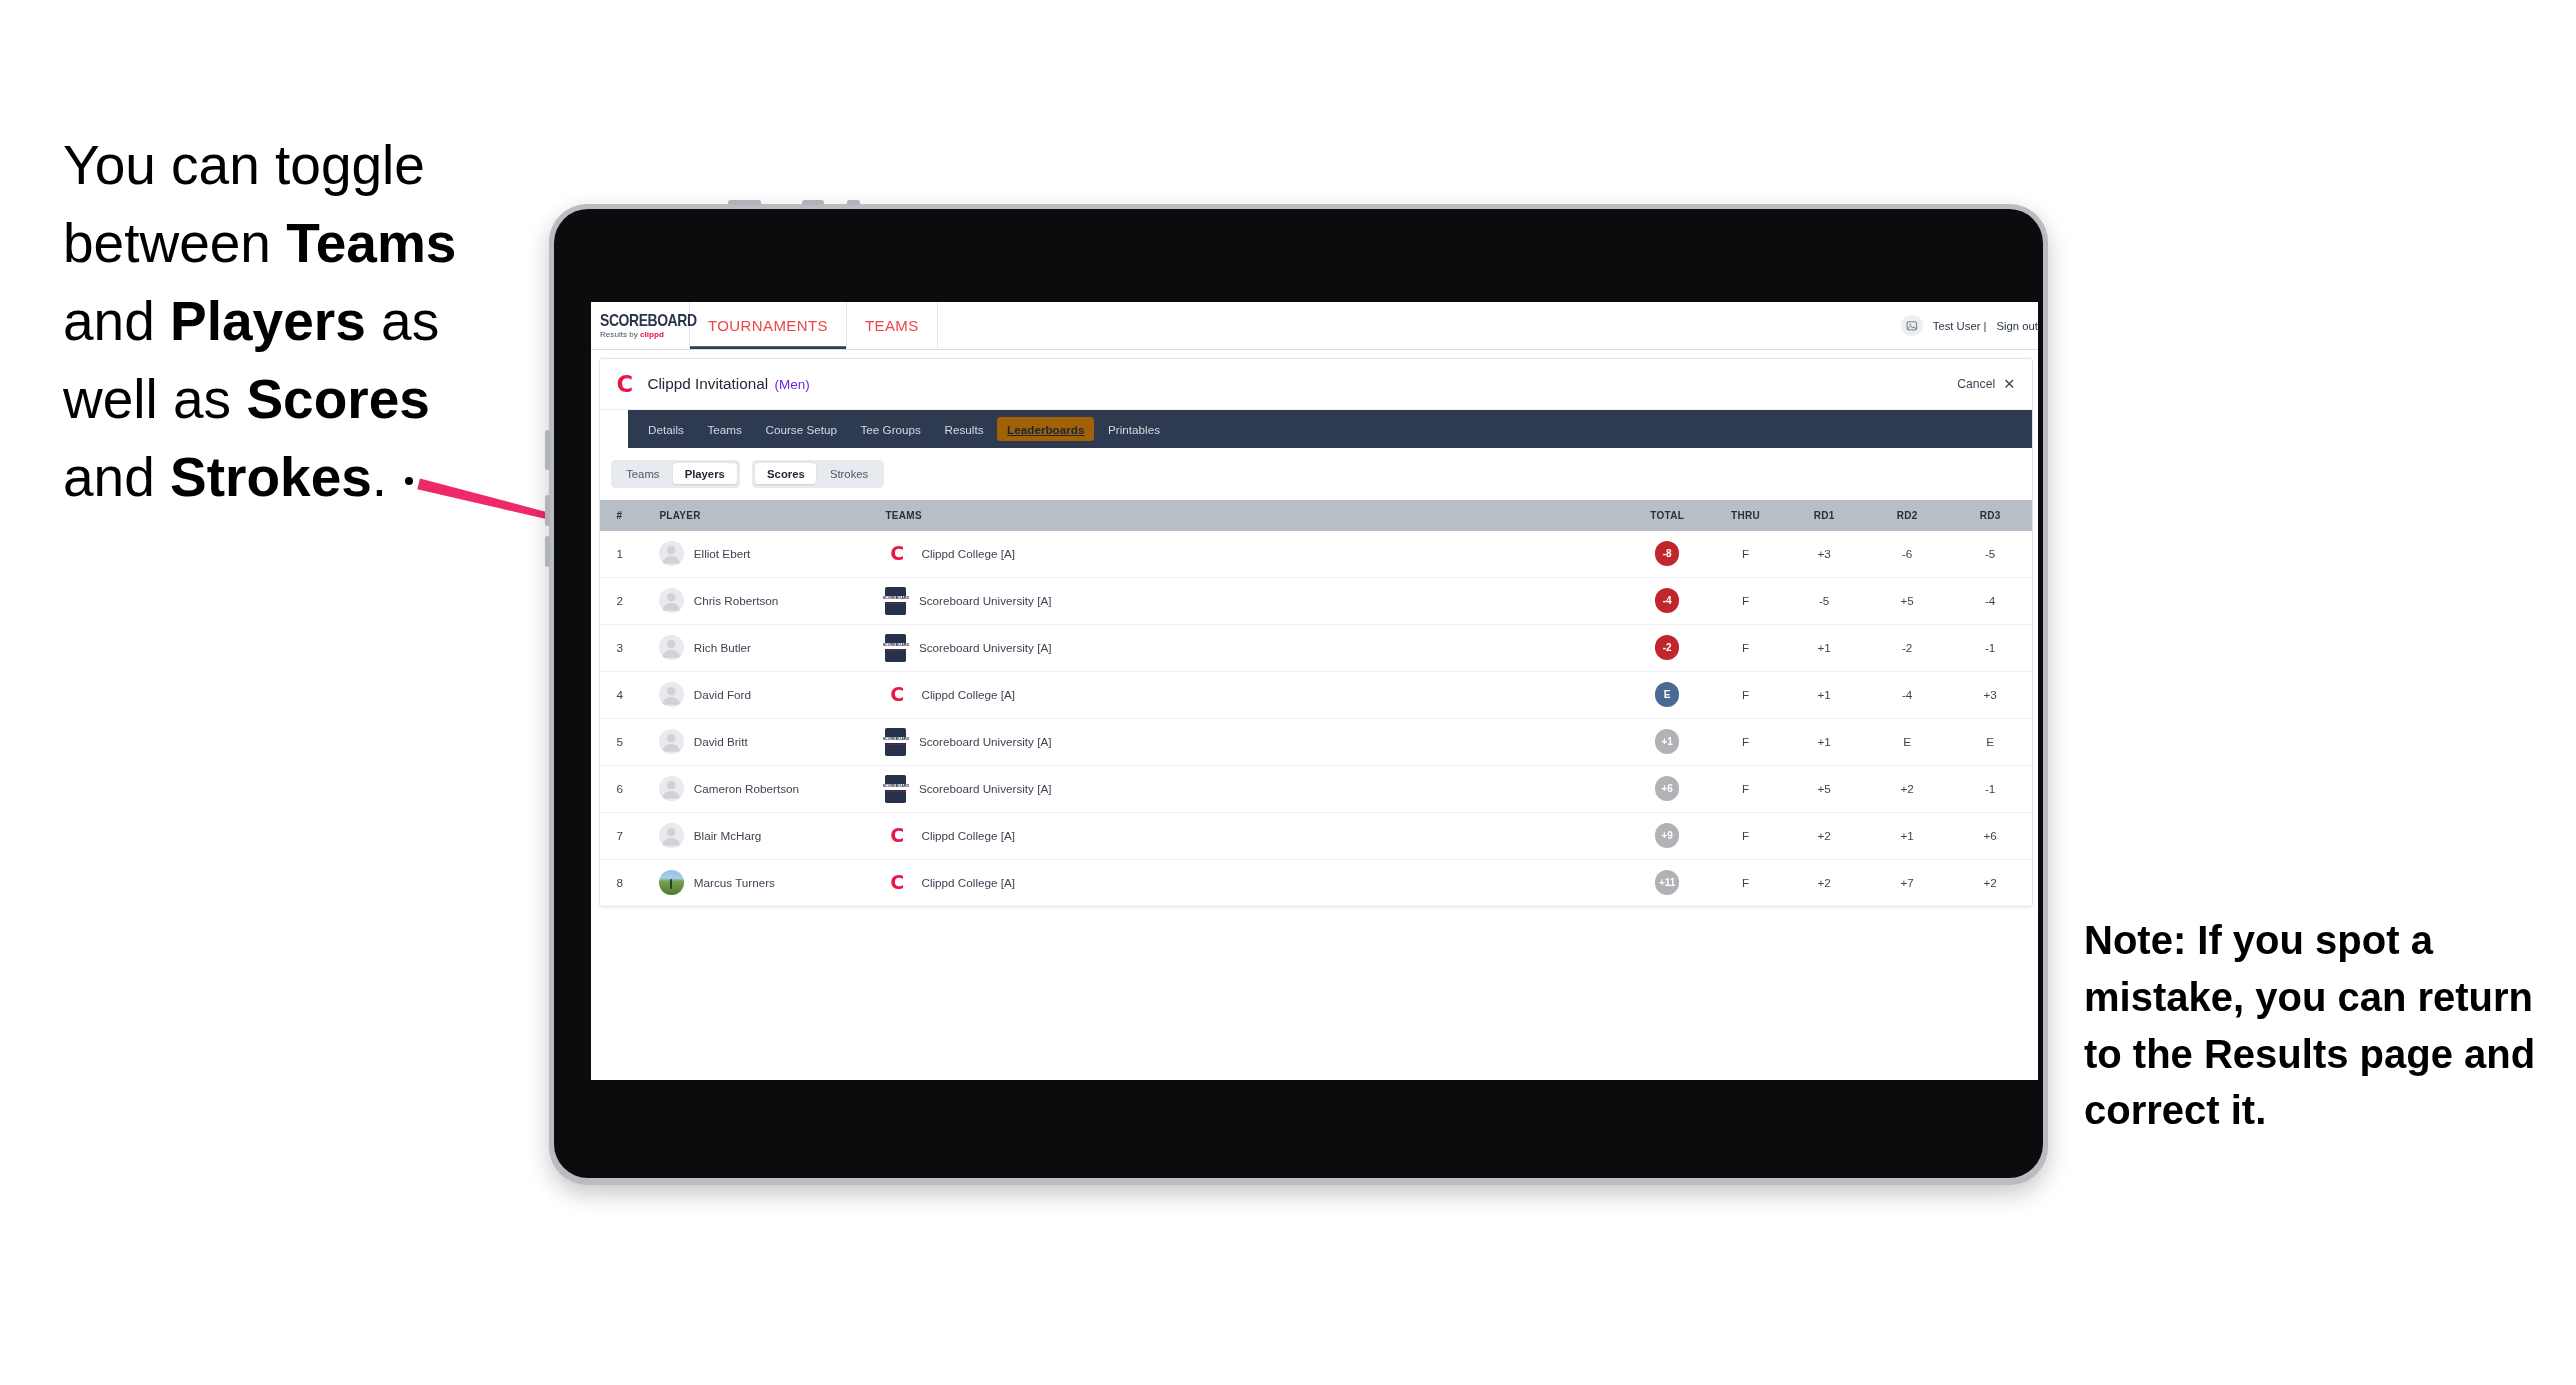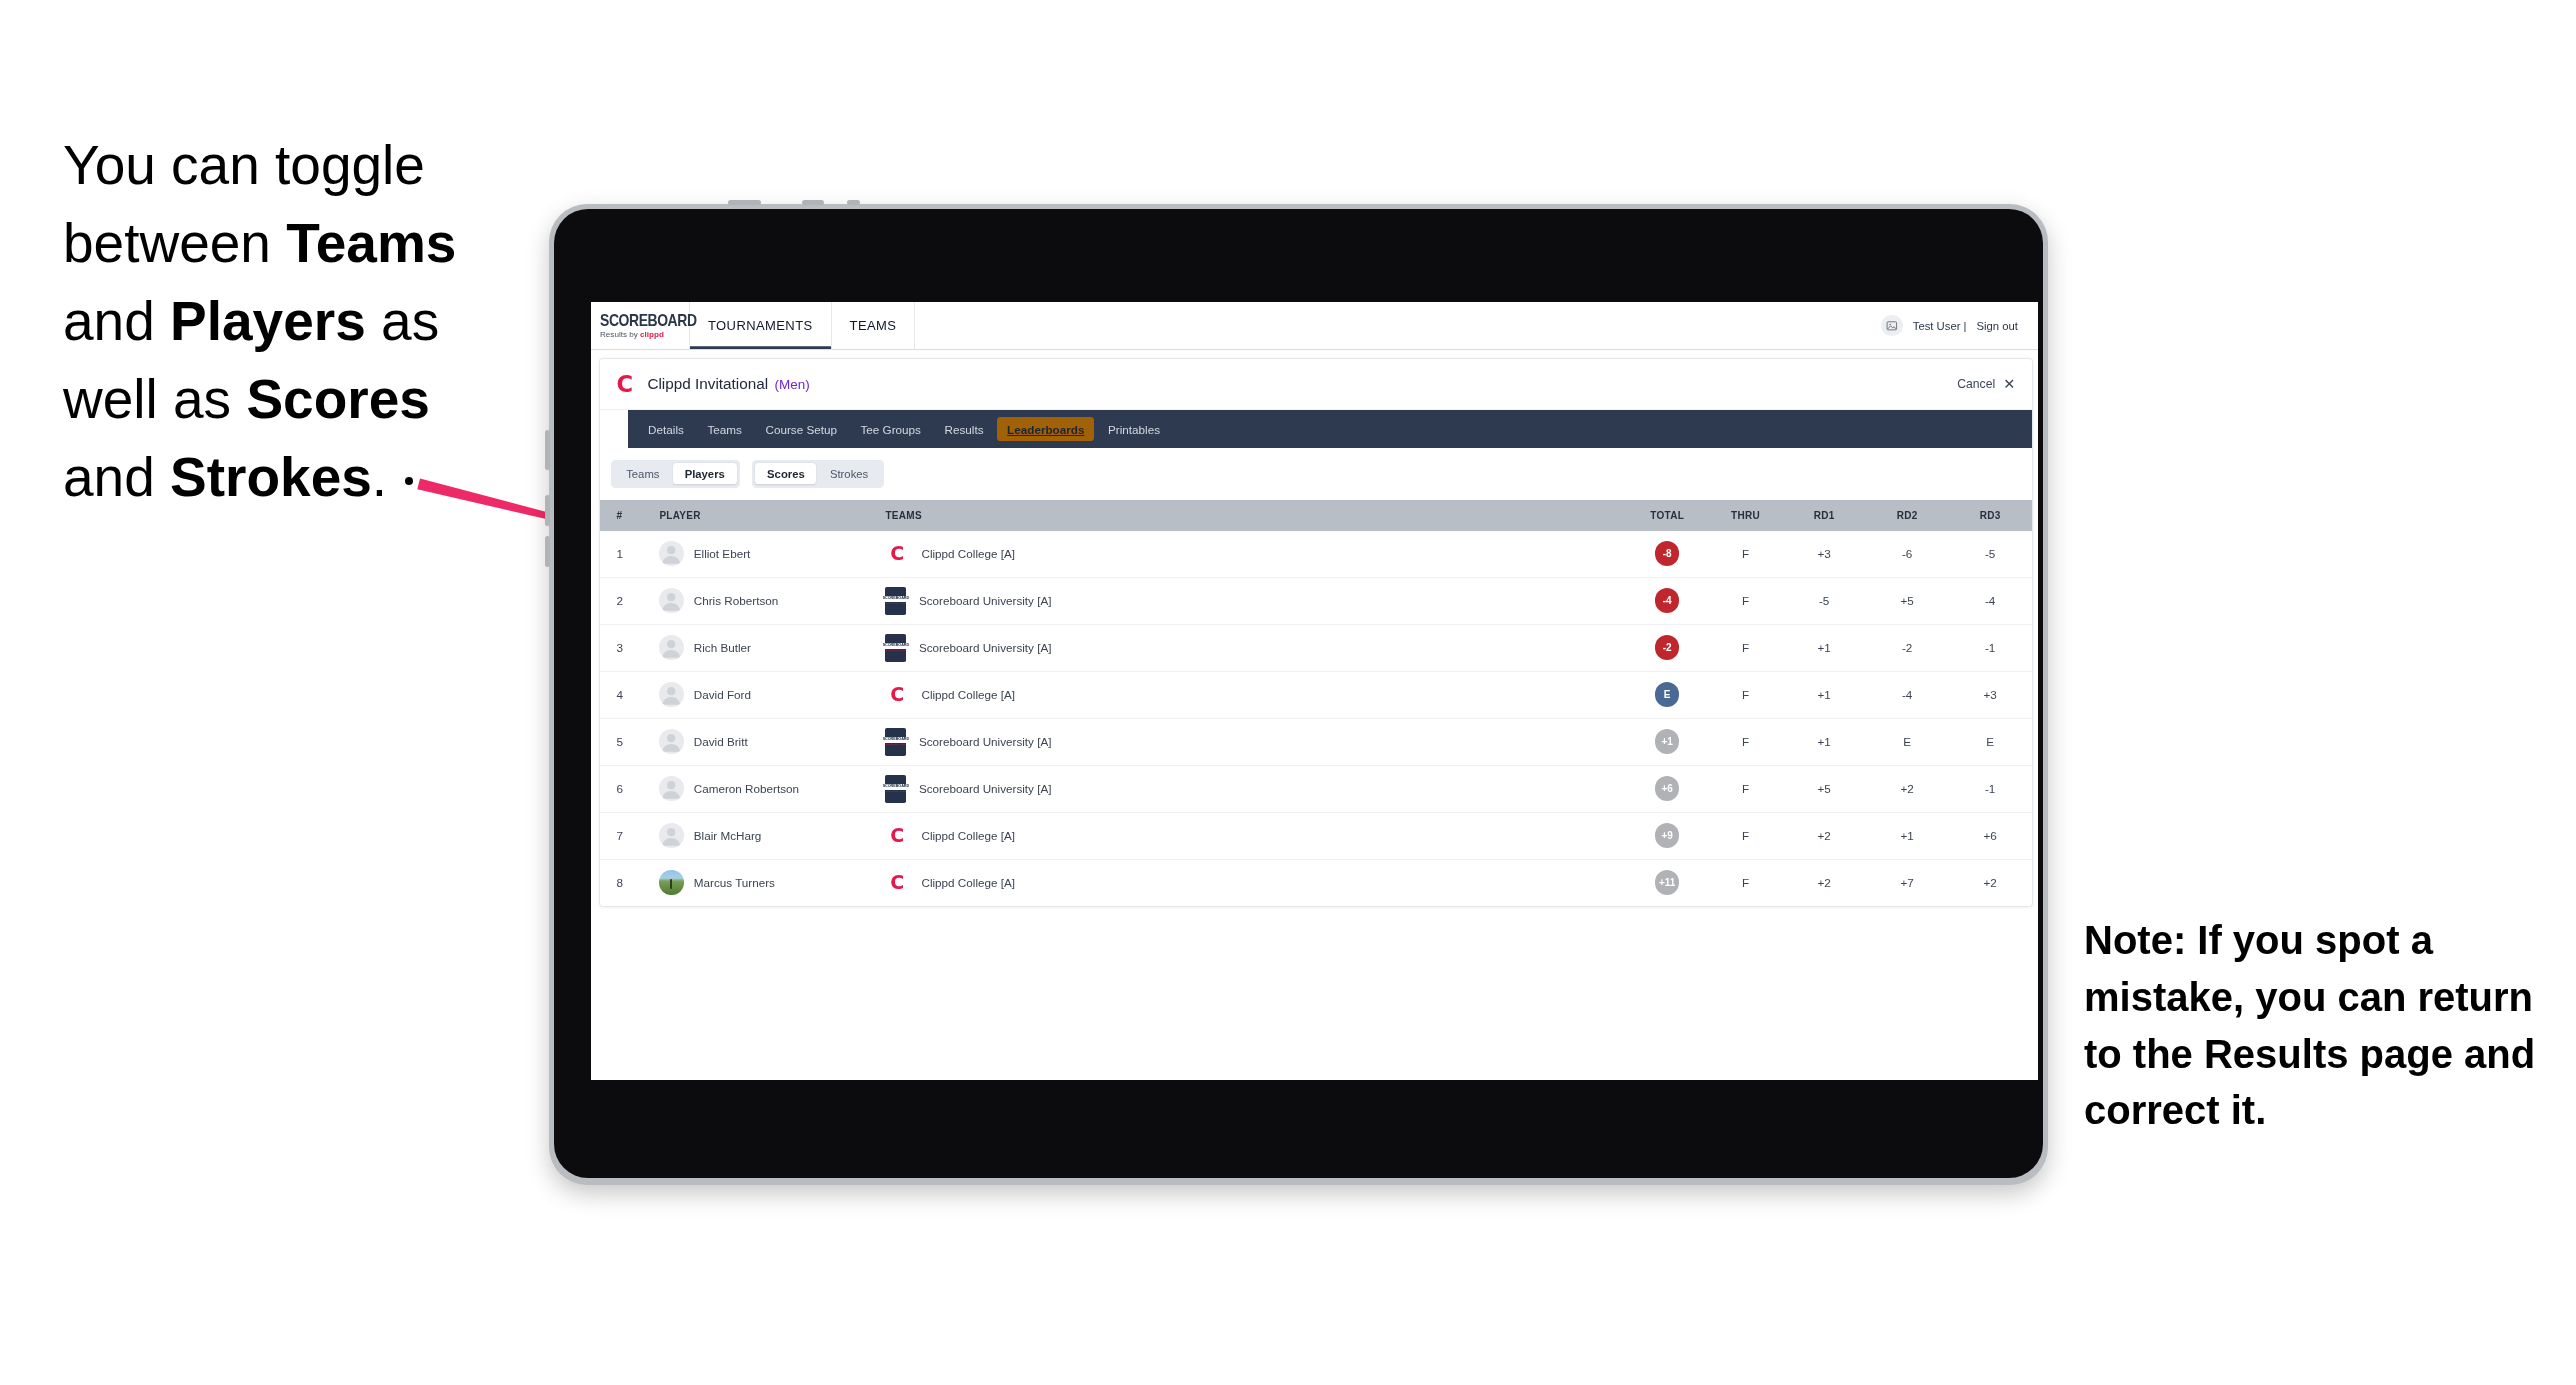--- a/index.html
+++ b/index.html
@@ -54,26 +54,26 @@
   }
   #brand-title{
     font-size:17px;font-weight:bold;color:#2b3648;
     letter-spacing:-0.5px;line-height:1;
     transform:scaleX(0.82);transform-origin:left center;
   }
   #brand-sub{font-size:8.1px;color:#4b5563;margin-top:2.7px;line-height:1;}
   #brand-sub .clippd{color:#e8174a;font-weight:bold;}
   .topnav-item{
     display:flex;align-items:center;padding:0 18px;
-    font-size:13px;color:#0f172a;letter-spacing:0.4px;
+    font-size:15px;color:#ef4444;letter-spacing:0.4px;
     border-right:0.9px solid #e6e9ec;cursor:pointer;
   }
   .topnav-item.active{box-shadow:inset 0 -2.7px 0 #2e3a50;}
   #topbar-spacer{flex:1;}
-  #topbar-right{display:flex;align-items:center;padding-right:20px;gap:10px;}
+  #topbar-right{display:flex;align-items:center;gap:10px;}
   #user-avatar{
     width:21.7px;height:21.7px;border-radius:50%;background:#eceef1;
     display:flex;align-items:center;justify-content:center;
   }
   #user-name{font-size:11.3px;color:#2b3648;}
   #sign-out{font-size:11.3px;color:#2b3648;cursor:pointer;}
 
   
   #app-body{padding:8.1px 5.4px 0 8.1px;background:#fff;}
   #tourn-card{

